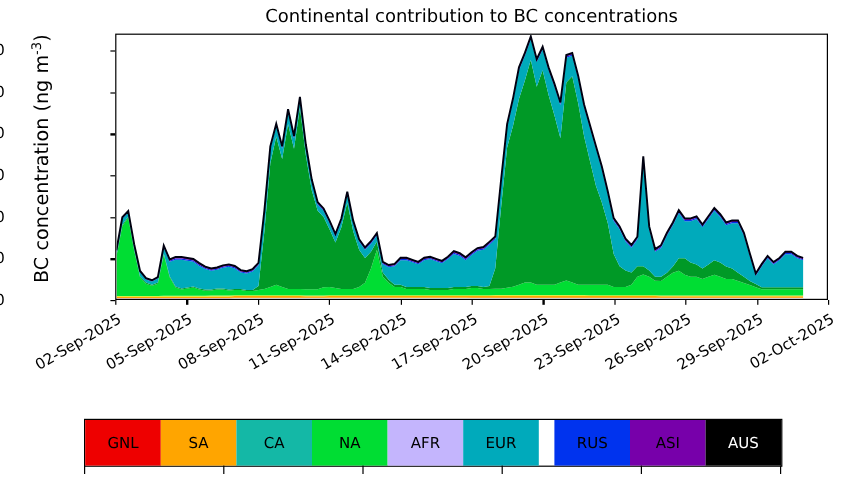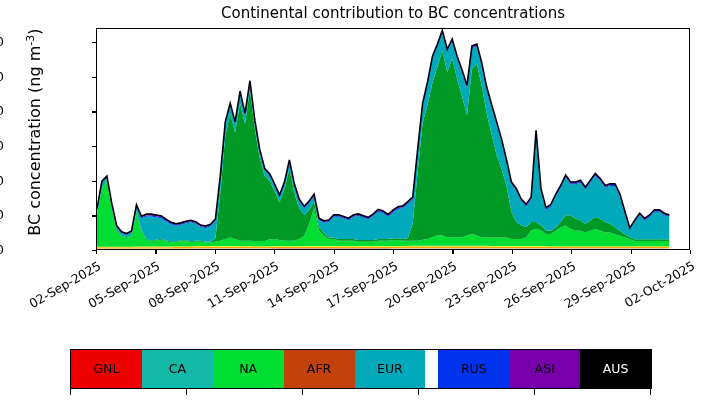--- a/index.html
+++ b/index.html
@@ -124,23 +124,24 @@
           <path d="M0.00,182.02 L4.95,154.27 L9.90,149.07 L14.85,176.82 L19.80,199.37 L24.75,205.44 L29.70,207.17 L34.65,204.57 L39.60,178.21 L44.55,190.00 L49.50,188.09 L54.45,188.09 L59.40,188.96 L64.35,189.83 L69.30,193.30 L74.25,196.07 L79.20,197.63 L84.15,196.76 L89.10,195.03 L94.05,194.16 L99.00,195.55 L103.95,199.02 L108.90,199.89 L113.85,198.15 L118.80,192.95 L123.75,148.72 L128.70,94.96 L133.65,75.88 L138.60,94.96 L143.55,63.74 L148.50,86.29 L153.45,53.33 L158.40,93.40 L163.35,122.88 L168.30,141.96 L173.25,147.16 L178.20,157.39 L183.15,168.67 L188.10,155.66 L193.05,133.11 L198.00,157.39 L202.95,173.00 L207.90,179.94 L212.85,174.74 L217.80,167.80 L222.75,192.08 L227.70,194.68 L232.65,193.82 L237.60,188.61 L242.55,188.61 L247.50,190.35 L252.45,192.08 L257.40,188.61 L262.35,187.75 L267.30,189.48 L272.25,191.21 L277.20,187.75 L282.15,183.24 L287.10,184.97 L292.05,188.44 L297.00,184.10 L301.95,180.64 L306.90,179.77 L311.85,175.43 L316.80,170.92 L321.75,122.36 L326.70,76.40 L331.65,54.72 L336.60,28.70 L341.55,16.56 L346.50,2.69 L351.45,21.77 L356.40,11.36 L361.35,28.70 L366.30,42.58 L371.25,58.19 L376.20,18.30 L381.15,16.56 L386.10,35.64 L391.05,59.92 L396.00,77.44 L400.95,94.78 L405.90,112.13 L410.85,132.94 L415.80,155.49 L420.75,162.42 L425.70,172.83 L430.65,178.03 L435.60,171.10 L440.55,103.46 L445.50,162.42 L450.45,181.50 L455.40,178.21 L460.35,167.80 L465.30,159.13 L470.25,148.72 L475.20,155.66 L480.15,155.66 L485.10,153.93 L490.05,160.86 L495.00,153.93 L499.95,146.99 L504.90,152.19 L509.85,159.13 L514.80,157.39 L519.75,157.39 L524.70,167.80 L529.65,185.14 L534.60,201.79 L539.55,193.99 L544.50,187.05 L549.45,192.26 L554.40,188.79 L559.35,183.58 L564.30,183.58 L569.25,187.05 L574.20,188.79 L574.20,189.65 L569.25,187.92 L564.30,184.45 L559.35,184.45 L554.40,189.65 L549.45,193.12 L544.50,187.92 L539.55,194.86 L534.60,202.66 L529.65,186.19 L524.70,168.84 L519.75,158.44 L514.80,158.44 L509.85,160.17 L504.90,153.23 L499.95,148.03 L495.00,154.97 L490.05,161.90 L485.10,154.97 L480.15,156.70 L475.20,156.70 L470.25,149.76 L465.30,160.17 L460.35,168.84 L455.40,179.25 L450.45,182.54 L445.50,163.46 L440.55,104.50 L435.60,172.14 L430.65,179.07 L425.70,173.87 L420.75,163.46 L415.80,156.53 L410.85,133.98 L405.90,113.17 L400.95,95.82 L396.00,78.48 L391.05,60.96 L386.10,36.68 L381.15,17.60 L376.20,19.34 L371.25,59.23 L366.30,43.62 L361.35,29.74 L356.40,12.40 L351.45,22.81 L346.50,3.73 L341.55,17.60 L336.60,29.74 L331.65,55.76 L326.70,77.44 L321.75,123.40 L316.80,171.96 L311.85,176.47 L306.90,180.81 L301.95,181.68 L297.00,185.14 L292.05,189.48 L287.10,186.01 L282.15,184.28 L277.20,188.61 L272.25,192.08 L267.30,190.35 L262.35,188.61 L257.40,189.48 L252.45,192.95 L247.50,191.21 L242.55,189.48 L237.60,189.48 L232.65,194.68 L227.70,195.55 L222.75,192.95 L217.80,168.67 L212.85,175.61 L207.90,180.81 L202.95,173.87 L198.00,158.26 L193.05,133.98 L188.10,156.53 L183.15,169.54 L178.20,158.26 L173.25,148.03 L168.30,142.83 L163.35,123.75 L158.40,94.26 L153.45,54.20 L148.50,87.15 L143.55,64.61 L138.60,95.82 L133.65,76.75 L128.70,95.82 L123.75,149.59 L118.80,193.82 L113.85,199.02 L108.90,200.75 L103.95,199.89 L99.00,196.42 L94.05,195.03 L89.10,195.90 L84.15,197.63 L79.20,198.50 L74.25,196.94 L69.30,194.34 L64.35,190.87 L59.40,190.00 L54.45,189.13 L49.50,189.13 L44.55,190.87 L39.60,178.73 L34.65,204.92 L29.70,207.52 L24.75,205.78 L19.80,199.71 L14.85,177.17 L9.90,149.42 L4.95,154.62 L0.00,182.37 Z" fill="#0033ee" stroke="none"></path>
           <path d="M0.00,181.33 L4.95,153.58 L9.90,148.38 L14.85,176.13 L19.80,198.67 L24.75,204.74 L29.70,206.48 L34.65,203.88 L39.60,177.34 L44.55,188.96 L49.50,186.88 L54.45,186.88 L59.40,187.75 L64.35,188.61 L69.30,192.08 L74.25,195.03 L79.20,196.59 L84.15,195.72 L89.10,193.99 L94.05,193.12 L99.00,194.51 L103.95,197.98 L108.90,198.85 L113.85,197.11 L118.80,191.91 L123.75,147.68 L128.70,93.92 L133.65,74.84 L138.60,93.92 L143.55,62.70 L148.50,85.24 L153.45,52.29 L158.40,92.36 L163.35,121.84 L168.30,140.92 L173.25,146.12 L178.20,156.35 L183.15,167.63 L188.10,154.62 L193.05,132.07 L198.00,156.35 L202.95,171.96 L207.90,178.90 L212.85,173.70 L217.80,166.76 L222.75,191.04 L227.70,193.64 L232.65,192.78 L237.60,187.57 L242.55,187.57 L247.50,189.31 L252.45,191.04 L257.40,187.57 L262.35,186.71 L267.30,188.44 L272.25,190.17 L277.20,186.71 L282.15,182.02 L287.10,183.76 L292.05,187.23 L297.00,182.89 L301.95,179.42 L306.90,178.55 L311.85,174.22 L316.80,169.71 L321.75,121.15 L326.70,75.19 L331.65,53.51 L336.60,27.49 L341.55,15.35 L346.50,1.47 L351.45,20.55 L356.40,10.15 L361.35,27.49 L366.30,41.36 L371.25,56.97 L376.20,17.08 L381.15,15.35 L386.10,34.43 L391.05,58.71 L396.00,76.23 L400.95,93.57 L405.90,110.91 L410.85,131.73 L415.80,154.27 L420.75,161.21 L425.70,171.62 L430.65,176.82 L435.60,169.88 L440.55,102.24 L445.50,161.21 L450.45,180.29 L455.40,176.99 L460.35,166.59 L465.30,157.91 L470.25,147.51 L475.20,154.45 L480.15,154.45 L485.10,152.71 L490.05,159.65 L495.00,152.71 L499.95,145.77 L504.90,150.98 L509.85,157.91 L514.80,156.18 L519.75,156.18 L524.70,166.59 L529.65,183.93 L534.60,200.75 L539.55,192.95 L544.50,186.01 L549.45,191.21 L554.40,187.75 L559.35,182.54 L564.30,182.54 L569.25,186.01 L574.20,187.75 L574.20,188.79 L569.25,187.05 L564.30,183.58 L559.35,183.58 L554.40,188.79 L549.45,192.26 L544.50,187.05 L539.55,193.99 L534.60,201.79 L529.65,185.14 L524.70,167.80 L519.75,157.39 L514.80,157.39 L509.85,159.13 L504.90,152.19 L499.95,146.99 L495.00,153.93 L490.05,160.86 L485.10,153.93 L480.15,155.66 L475.20,155.66 L470.25,148.72 L465.30,159.13 L460.35,167.80 L455.40,178.21 L450.45,181.50 L445.50,162.42 L440.55,103.46 L435.60,171.10 L430.65,178.03 L425.70,172.83 L420.75,162.42 L415.80,155.49 L410.85,132.94 L405.90,112.13 L400.95,94.78 L396.00,77.44 L391.05,59.92 L386.10,35.64 L381.15,16.56 L376.20,18.30 L371.25,58.19 L366.30,42.58 L361.35,28.70 L356.40,11.36 L351.45,21.77 L346.50,2.69 L341.55,16.56 L336.60,28.70 L331.65,54.72 L326.70,76.40 L321.75,122.36 L316.80,170.92 L311.85,175.43 L306.90,179.77 L301.95,180.64 L297.00,184.10 L292.05,188.44 L287.10,184.97 L282.15,183.24 L277.20,187.75 L272.25,191.21 L267.30,189.48 L262.35,187.75 L257.40,188.61 L252.45,192.08 L247.50,190.35 L242.55,188.61 L237.60,188.61 L232.65,193.82 L227.70,194.68 L222.75,192.08 L217.80,167.80 L212.85,174.74 L207.90,179.94 L202.95,173.00 L198.00,157.39 L193.05,133.11 L188.10,155.66 L183.15,168.67 L178.20,157.39 L173.25,147.16 L168.30,141.96 L163.35,122.88 L158.40,93.40 L153.45,53.33 L148.50,86.29 L143.55,63.74 L138.60,94.96 L133.65,75.88 L128.70,94.96 L123.75,148.72 L118.80,192.95 L113.85,198.15 L108.90,199.89 L103.95,199.02 L99.00,195.55 L94.05,194.16 L89.10,195.03 L84.15,196.76 L79.20,197.63 L74.25,196.07 L69.30,193.30 L64.35,189.83 L59.40,188.96 L54.45,188.09 L49.50,188.09 L44.55,190.00 L39.60,178.21 L34.65,204.57 L29.70,207.17 L24.75,205.44 L19.80,199.37 L14.85,176.82 L9.90,149.07 L4.95,154.27 L0.00,182.02 Z" fill="#7700aa" stroke="none"></path>
           <path d="M0.00,181.24 L4.95,153.49 L9.90,148.29 L14.85,176.04 L19.80,198.59 L24.75,204.66 L29.70,206.39 L34.65,203.79 L39.60,177.25 L44.55,188.87 L49.50,186.79 L54.45,186.79 L59.40,187.66 L64.35,188.53 L69.30,192.00 L74.25,194.94 L79.20,196.50 L84.15,195.64 L89.10,193.90 L94.05,193.04 L99.00,194.42 L103.95,197.89 L108.90,198.76 L113.85,197.03 L118.80,191.82 L123.75,147.60 L128.70,93.83 L133.65,74.75 L138.60,93.83 L143.55,62.61 L148.50,85.16 L153.45,52.20 L158.40,92.27 L163.35,121.75 L168.30,140.83 L173.25,146.03 L178.20,156.27 L183.15,167.54 L188.10,154.53 L193.05,131.99 L198.00,156.27 L202.95,171.88 L207.90,178.81 L212.85,173.61 L217.80,166.67 L222.75,190.95 L227.70,193.56 L232.65,192.69 L237.60,187.49 L242.55,187.49 L247.50,189.22 L252.45,190.95 L257.40,187.49 L262.35,186.62 L267.30,188.35 L272.25,190.09 L277.20,186.62 L282.15,181.94 L287.10,183.67 L292.05,187.14 L297.00,182.80 L301.95,179.33 L306.90,178.47 L311.85,174.13 L316.80,169.62 L321.75,121.06 L326.70,75.10 L331.65,53.42 L336.60,27.40 L341.55,15.26 L346.50,1.39 L351.45,20.47 L356.40,10.06 L361.35,27.40 L366.30,41.28 L371.25,56.89 L376.20,17.00 L381.15,15.26 L386.10,34.34 L391.05,58.62 L396.00,76.14 L400.95,93.48 L405.90,110.83 L410.85,131.64 L415.80,154.19 L420.75,161.12 L425.70,171.53 L430.65,176.73 L435.60,169.80 L440.55,102.15 L445.50,161.12 L450.45,180.20 L455.40,176.91 L460.35,166.50 L465.30,157.83 L470.25,147.42 L475.20,154.36 L480.15,154.36 L485.10,152.63 L490.05,159.56 L495.00,152.63 L499.95,145.69 L504.90,150.89 L509.85,157.83 L514.80,156.09 L519.75,156.09 L524.70,166.50 L529.65,183.84 L534.60,200.67 L539.55,192.86 L544.50,185.93 L549.45,191.13 L554.40,187.66 L559.35,182.46 L564.30,182.46 L569.25,185.93 L574.20,187.66 L574.20,187.75 L569.25,186.01 L564.30,182.54 L559.35,182.54 L554.40,187.75 L549.45,191.21 L544.50,186.01 L539.55,192.95 L534.60,200.75 L529.65,183.93 L524.70,166.59 L519.75,156.18 L514.80,156.18 L509.85,157.91 L504.90,150.98 L499.95,145.77 L495.00,152.71 L490.05,159.65 L485.10,152.71 L480.15,154.45 L475.20,154.45 L470.25,147.51 L465.30,157.91 L460.35,166.59 L455.40,176.99 L450.45,180.29 L445.50,161.21 L440.55,102.24 L435.60,169.88 L430.65,176.82 L425.70,171.62 L420.75,161.21 L415.80,154.27 L410.85,131.73 L405.90,110.91 L400.95,93.57 L396.00,76.23 L391.05,58.71 L386.10,34.43 L381.15,15.35 L376.20,17.08 L371.25,56.97 L366.30,41.36 L361.35,27.49 L356.40,10.15 L351.45,20.55 L346.50,1.47 L341.55,15.35 L336.60,27.49 L331.65,53.51 L326.70,75.19 L321.75,121.15 L316.80,169.71 L311.85,174.22 L306.90,178.55 L301.95,179.42 L297.00,182.89 L292.05,187.23 L287.10,183.76 L282.15,182.02 L277.20,186.71 L272.25,190.17 L267.30,188.44 L262.35,186.71 L257.40,187.57 L252.45,191.04 L247.50,189.31 L242.55,187.57 L237.60,187.57 L232.65,192.78 L227.70,193.64 L222.75,191.04 L217.80,166.76 L212.85,173.70 L207.90,178.90 L202.95,171.96 L198.00,156.35 L193.05,132.07 L188.10,154.62 L183.15,167.63 L178.20,156.35 L173.25,146.12 L168.30,140.92 L163.35,121.84 L158.40,92.36 L153.45,52.29 L148.50,85.24 L143.55,62.70 L138.60,93.92 L133.65,74.84 L128.70,93.92 L123.75,147.68 L118.80,191.91 L113.85,197.11 L108.90,198.85 L103.95,197.98 L99.00,194.51 L94.05,193.12 L89.10,193.99 L84.15,195.72 L79.20,196.59 L74.25,195.03 L69.30,192.08 L64.35,188.61 L59.40,187.75 L54.45,186.88 L49.50,186.88 L44.55,188.96 L39.60,177.34 L34.65,203.88 L29.70,206.48 L24.75,204.74 L19.80,198.67 L14.85,176.13 L9.90,148.38 L4.95,153.58 L0.00,181.33 Z" fill="#000000" stroke="none"></path>
           <path d="M0.00,181.24 L4.95,153.49 L9.90,148.29 L14.85,176.04 L19.80,198.59 L24.75,204.66 L29.70,206.39 L34.65,203.79 L39.60,177.25 L44.55,188.87 L49.50,186.79 L54.45,186.79 L59.40,187.66 L64.35,188.53 L69.30,192.00 L74.25,194.94 L79.20,196.50 L84.15,195.64 L89.10,193.90 L94.05,193.04 L99.00,194.42 L103.95,197.89 L108.90,198.76 L113.85,197.03 L118.80,191.82 L123.75,147.60 L128.70,93.83 L133.65,74.75 L138.60,93.83 L143.55,62.61 L148.50,85.16 L153.45,52.20 L158.40,92.27 L163.35,121.75 L168.30,140.83 L173.25,146.03 L178.20,156.27 L183.15,167.54 L188.10,154.53 L193.05,131.99 L198.00,156.27 L202.95,171.88 L207.90,178.81 L212.85,173.61 L217.80,166.67 L222.75,190.95 L227.70,193.56 L232.65,192.69 L237.60,187.49 L242.55,187.49 L247.50,189.22 L252.45,190.95 L257.40,187.49 L262.35,186.62 L267.30,188.35 L272.25,190.09 L277.20,186.62 L282.15,181.94 L287.10,183.67 L292.05,187.14 L297.00,182.80 L301.95,179.33 L306.90,178.47 L311.85,174.13 L316.80,169.62 L321.75,121.06 L326.70,75.10 L331.65,53.42 L336.60,27.40 L341.55,15.26 L346.50,1.39 L351.45,20.47 L356.40,10.06 L361.35,27.40 L366.30,41.28 L371.25,56.89 L376.20,17.00 L381.15,15.26 L386.10,34.34 L391.05,58.62 L396.00,76.14 L400.95,93.48 L405.90,110.83 L410.85,131.64 L415.80,154.19 L420.75,161.12 L425.70,171.53 L430.65,176.73 L435.60,169.80 L440.55,102.15 L445.50,161.12 L450.45,180.20 L455.40,176.91 L460.35,166.50 L465.30,157.83 L470.25,147.42 L475.20,154.36 L480.15,154.36 L485.10,152.63 L490.05,159.56 L495.00,152.63 L499.95,145.69 L504.90,150.89 L509.85,157.83 L514.80,156.09 L519.75,156.09 L524.70,166.50 L529.65,183.84 L534.60,200.67 L539.55,192.86 L544.50,185.93 L549.45,191.13 L554.40,187.66 L559.35,182.46 L564.30,182.46 L569.25,185.93 L574.20,187.66 " fill="none" stroke="#000010" stroke-width="1.6" vector-effect="non-scaling-stroke"></path>
         </svg>
     </div>
   </div>
 
   <div id="legend">
       <div class="legend-cell" style="background: rgb(238, 0, 0); color: rgb(0, 0, 0);">GNL</div>
+      <div class="legend-cell" style="background: rgb(255, 165, 0); color: rgb(0, 0, 0);">SA</div>
       <div class="legend-cell" style="background: #14b8a6; color: rgb(0, 0, 0);">CA</div>
       <div class="legend-cell" style="background: rgb(0, 221, 51); color: rgb(0, 0, 0);">NA</div>
-      <div class="legend-cell" style="background: #c2410c; color: rgb(0, 0, 0);">AFR</div>
+      <div class="legend-cell" style="background: #c4b5fd; color: rgb(0, 0, 0);">AFR</div>
       <div class="legend-cell" style="background: rgb(0, 170, 187); color: rgb(0, 0, 0);">EUR</div>
       <div class="legend-cell" style="background: rgb(0, 51, 238); color: rgb(0, 0, 0); margin-left: 13px;">RUS</div>
       <div class="legend-cell" style="background: rgb(119, 0, 170); color: rgb(0, 0, 0);">ASI</div>
       <div class="legend-cell" style="background: rgb(0, 0, 0); color: rgb(255, 255, 255);">AUS</div>
     </div>
   <div id="legend-ticks">
       <div class="legend-tickmark" style="left: 0px;"></div>
       <div class="legend-tickmark" style="left: 116px;"></div>
       <div class="legend-tickmark" style="left: 232px;"></div>
       <div class="legend-tickmark" style="left: 348px;"></div>

